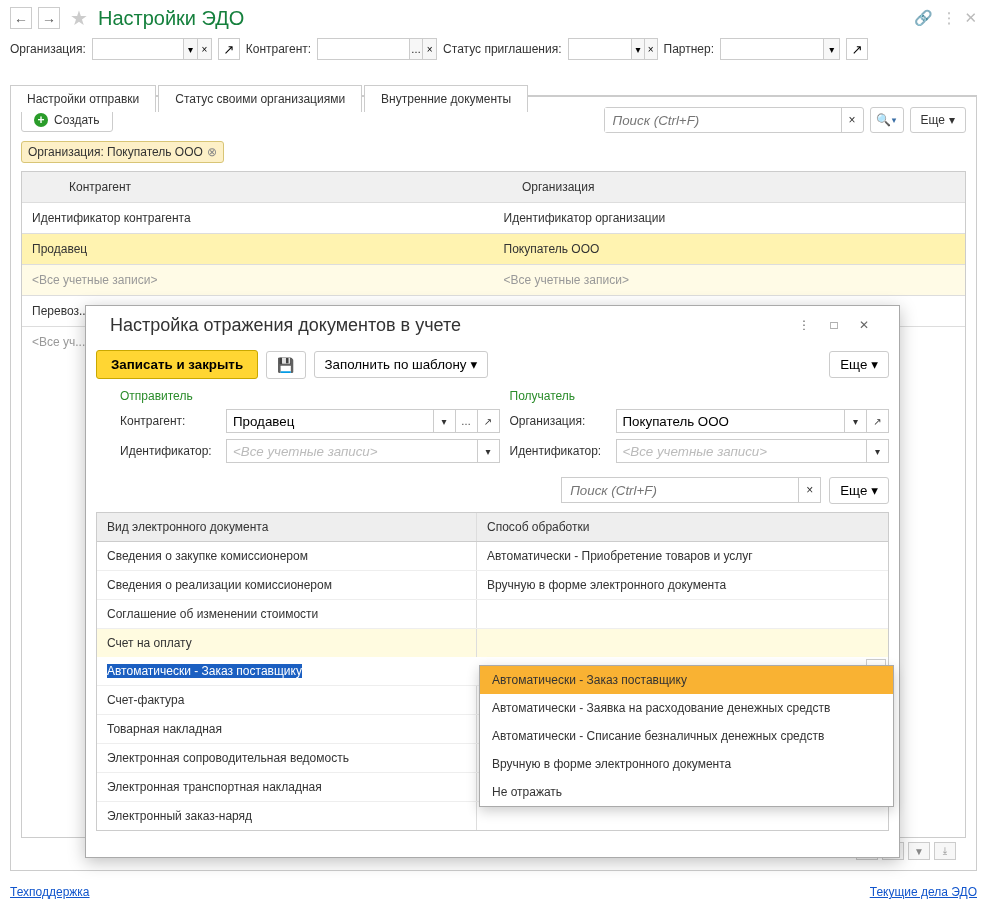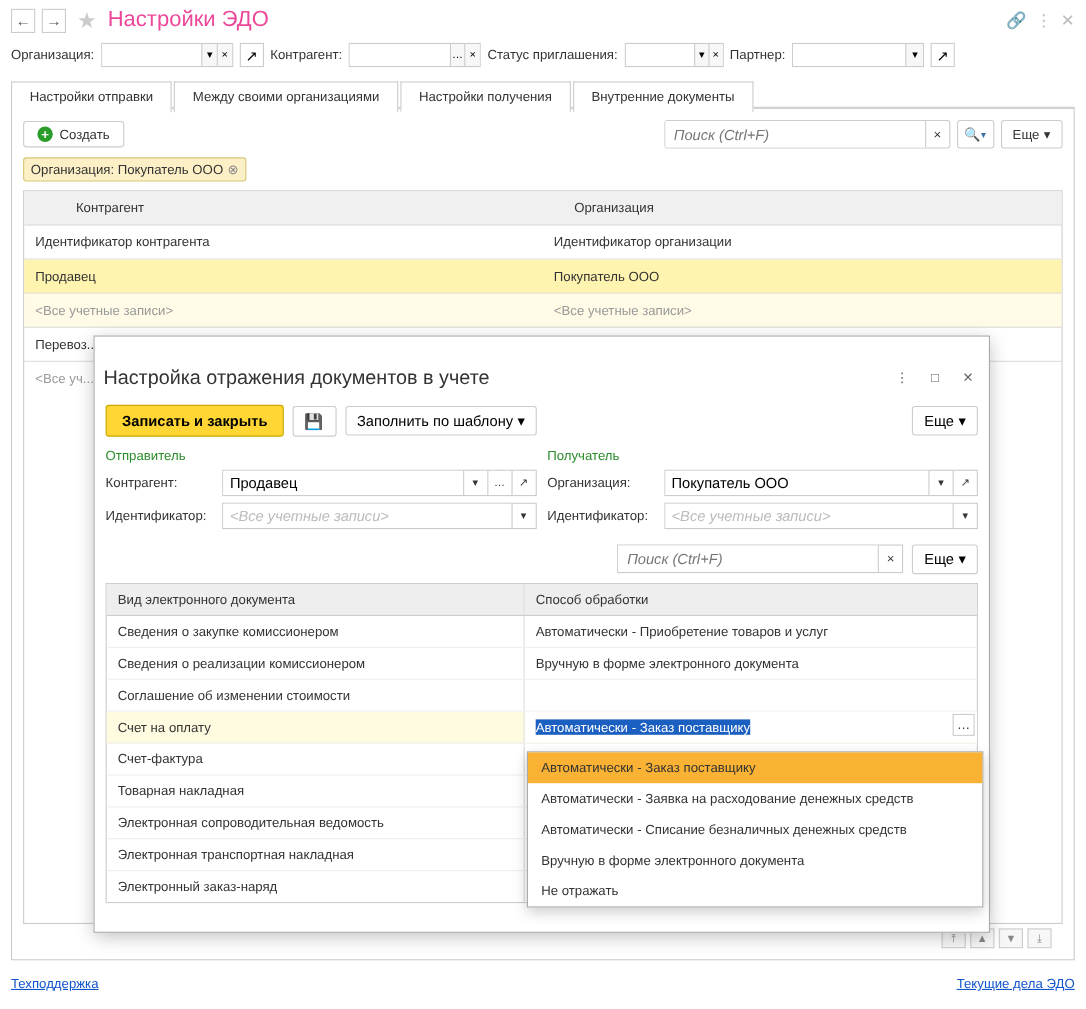--- a/index.html
+++ b/index.html
@@ -1,33 +1,33 @@
 <!DOCTYPE html>
 <html><head>
 <meta charset="utf-8">
 <style>
 * { box-sizing: border-box; margin: 0; padding: 0; }
 body { font-family: Arial, sans-serif; font-size: 12px; color: #333; background: #fff; width: 987px; height: 917px; overflow: hidden; position: relative; }
 
 .topbar { display: flex; align-items: center; padding: 6px 10px 4px 10px; gap: 6px; }
 .nav-btn { width: 22px; height: 22px; border: 1px solid #ccc; background: #fff; display: flex; align-items: center; justify-content: center; cursor: pointer; font-size: 14px; color: #555; }
 .star-icon { font-size: 20px; color: #ccc; margin: 0 4px; }
-.page-title { font-size: 20px; color: #ec4899; }
+.page-title { font-size: 20px; color: #15803d; }
 .topbar-right { margin-left: auto; display: flex; gap: 8px; align-items: center; }
 .icon-gray { color: #bbb; cursor: pointer; font-size: 15px; }
 
 .filter-row { display: flex; align-items: center; gap: 6px; padding: 4px 10px 8px 10px; flex-wrap: nowrap; }
 .filter-label { white-space: nowrap; }
 .combo { display: flex; align-items: center; border: 1px solid #ccc; height: 22px; background: #fff; }
 .combo-input { border: none; outline: none; padding: 0 4px; height: 20px; width: 100%; }
 .combo-btn { width: 18px; height: 20px; border: none; border-left: 1px solid #ccc; background: #f7f7f7; font-size: 10px; cursor: pointer; display: flex; align-items: center; justify-content: center; }
 .btn-std { border: 1px solid #ccc; background: #fff; height: 22px; padding: 0 4px; cursor: pointer; display: flex; align-items: center; justify-content: center; }
 
 .tabs { display: flex; border-bottom: 1px solid #ccc; margin: 0 10px; }
-.tab { border: 1px solid #ccc; border-bottom: none; padding: 6px 16px; margin-right: 2px; cursor: pointer; background: #fff; position: relative; top: 5px; }
+.tab { border: 1px solid #ccc; border-bottom: none; padding: 6px 16px; margin-right: 2px; cursor: pointer; background: #fff; position: relative; top: 17px; }
 .tab.active { background: #fff; border-bottom: 1px solid #fff; }
 .tab:not(.active) { background: #fff; color: #333; }
 
 .content { border: 1px solid #ccc; margin: 0 10px 10px 10px; padding: 10px; }
 .toolbar-row { display: flex; align-items: center; gap: 8px; margin-bottom: 8px; }
 .create-btn { display: flex; align-items: center; gap: 6px; border: 1px solid #ccc; border-radius: 3px; padding: 4px 12px; background: #fff; cursor: pointer; }
 .plus-icon { width: 14px; height: 14px; background: #2a9c2a; border-radius: 7px; color: #fff; display: flex; align-items: center; justify-content: center; font-size: 12px; font-weight: bold; }
 .search-wrap { margin-left: auto; display: flex; gap: 6px; align-items: center; }
 .search-box { border: 1px solid #ccc; border-radius: 3px; display: flex; width: 260px; height: 26px; }
 .search-input { border: none; outline: none; flex: 1; padding: 0 8px; font-style: italic; color: #999; }
@@ -40,50 +40,50 @@
 
 .main-table { width: 100%; border: 1px solid #ccc; }
 .main-table .hdr, .main-table .row { display: flex; border-bottom: 1px solid #ddd; }
 .main-table .cell { flex: 1; padding: 8px 10px; }
 .main-table .hdr { background: #f0f0f0; padding-left: 37px; }
 .row-yellow { background: #fff3b0; }
 .row-light-yellow { background: #fffbe6; }
 .cell-muted { color: #999; }
 
 .dialog-overlay { position: absolute; top: 305px; left: 85px; width: 815px; background: #fff; border: 1px solid #aaa; box-shadow: 0 4px 16px rgba(0,0,0,0.25); }
-.dialog-header { display: flex; align-items: flex-end; padding: 8px 8px; margin-top: 18px; }
+.dialog-header { display: flex; align-items: flex-end; padding: 8px 24px; }
 .dialog-title { font-size: 18px; }
 .dialog-controls { margin-left: auto; display: flex; gap: 8px; align-items: center; }
 .dc-btn { width: 22px; height: 22px; display: flex; align-items: center; justify-content: center; cursor: pointer; color: #666; }
 .dialog-body { padding: 0 10px 10px 10px; }
 .dialog-toolbar { display: flex; align-items: center; gap: 8px; padding: 6px 0 10px 0; }
 .btn-yellow { background: #ffd633; border: 1px solid #c9a800; border-radius: 3px; padding: 6px 14px; font-weight: bold; cursor: pointer; }
 .btn-outline { background: #fff; border: 1px solid #ccc; border-radius: 3px; padding: 5px 10px; cursor: pointer; display: flex; align-items: center; gap: 4px; }
 .save-icon { color: #3a6ea5; font-size: 14px; }
 
-.two-col { display: flex; gap: 10px; }
+.two-col { display: flex; gap: 10px; margin-left: 24px; }
 .col { flex: 1; }
 .section-head { color: #2a8c2a; margin-bottom: 6px; }
 .field-row { display: flex; align-items: center; gap: 6px; margin-bottom: 6px; }
 .field-label { width: 100px; }
 .field-input { flex: 1; border: 1px solid #ccc; display: flex; height: 24px; }
 .field-input input { flex: 1; border: none; outline: none; padding: 0 6px; }
 .field-input input::placeholder { color:#bbb; font-style: italic; }
 .field-mini-btn { width: 22px; border-left: 1px solid #ccc; display: flex; align-items: center; justify-content: center; cursor: pointer; font-size: 10px; }
 
 .dialog-search-row { display: flex; justify-content: flex-end; gap: 8px; margin: 8px 0; }
 .dialog-search { border: 1px solid #ccc; display: flex; width: 260px; height: 26px; }
 
 .dialog-table { border: 1px solid #ccc; position: relative; }
 .dialog-table .dthdr { display: flex; background: #eee; border-bottom: 1px solid #ccc; }
 .dialog-table .dtrow { display: flex; border-bottom: 1px solid #eee; }
 .dialog-table .dtcell { padding: 7px 10px; }
 .dtleft { width: 380px; border-right: 1px solid #ddd; }
 .dtright { flex: 1; }
-.dtrow.sel { background: #fffbe0; }
+.dtrow.sel { background: #fffbe0; flex-direction: column; }
 .dtrow.sel .dtright { background: #fff; position: relative; }
 .sel-text { background: #1b5fc1; color: #fff; display: inline; }
 .dd-dots { position: absolute; right: 2px; top: 2px; width: 20px; height: 20px; border: 1px solid #ccc; display: flex; align-items: center; justify-content: center; cursor: pointer; }
 
 .dropdown-menu { position: absolute; left: 382px; top: 152px; width: 415px; background: #fff; border: 1px solid #aaa; box-shadow: 0 4px 12px rgba(0,0,0,0.2); z-index: 10; }
 .dd-item { padding: 7px 12px; cursor: pointer; }
 .dd-item.highlight { background: #f9b233; }
 
 .footer-row { display: flex; padding: 4px 10px 10px 10px; align-items: center; }
 .link-blue { color: #1155cc; text-decoration: underline; cursor: pointer; }
@@ -132,22 +132,21 @@
   <span class="filter-label">Партнер:</span>
   <div class="combo" style="width:120px">
     <input class="combo-input" style="">
     <button class="combo-btn">▾</button>
   </div>
   <button class="btn-std" style="width:22px">↗</button>
 </div>
 
 <div class="tabs">
   <div class="tab">Настройки отправки</div>
-  <div class="tab">Между своими организациями</div>
-  <div class="tab active">Настройки получения</div>
+  <div class="tab">Статус своими организациями</div>
   <div class="tab">Внутренние документы</div>
 </div>
 
 <div class="content">
   <div class="toolbar-row">
     <div class="create-btn">
       <span class="plus-icon">+</span>
       <span>Создать</span>
     </div>
     <div class="search-wrap">

